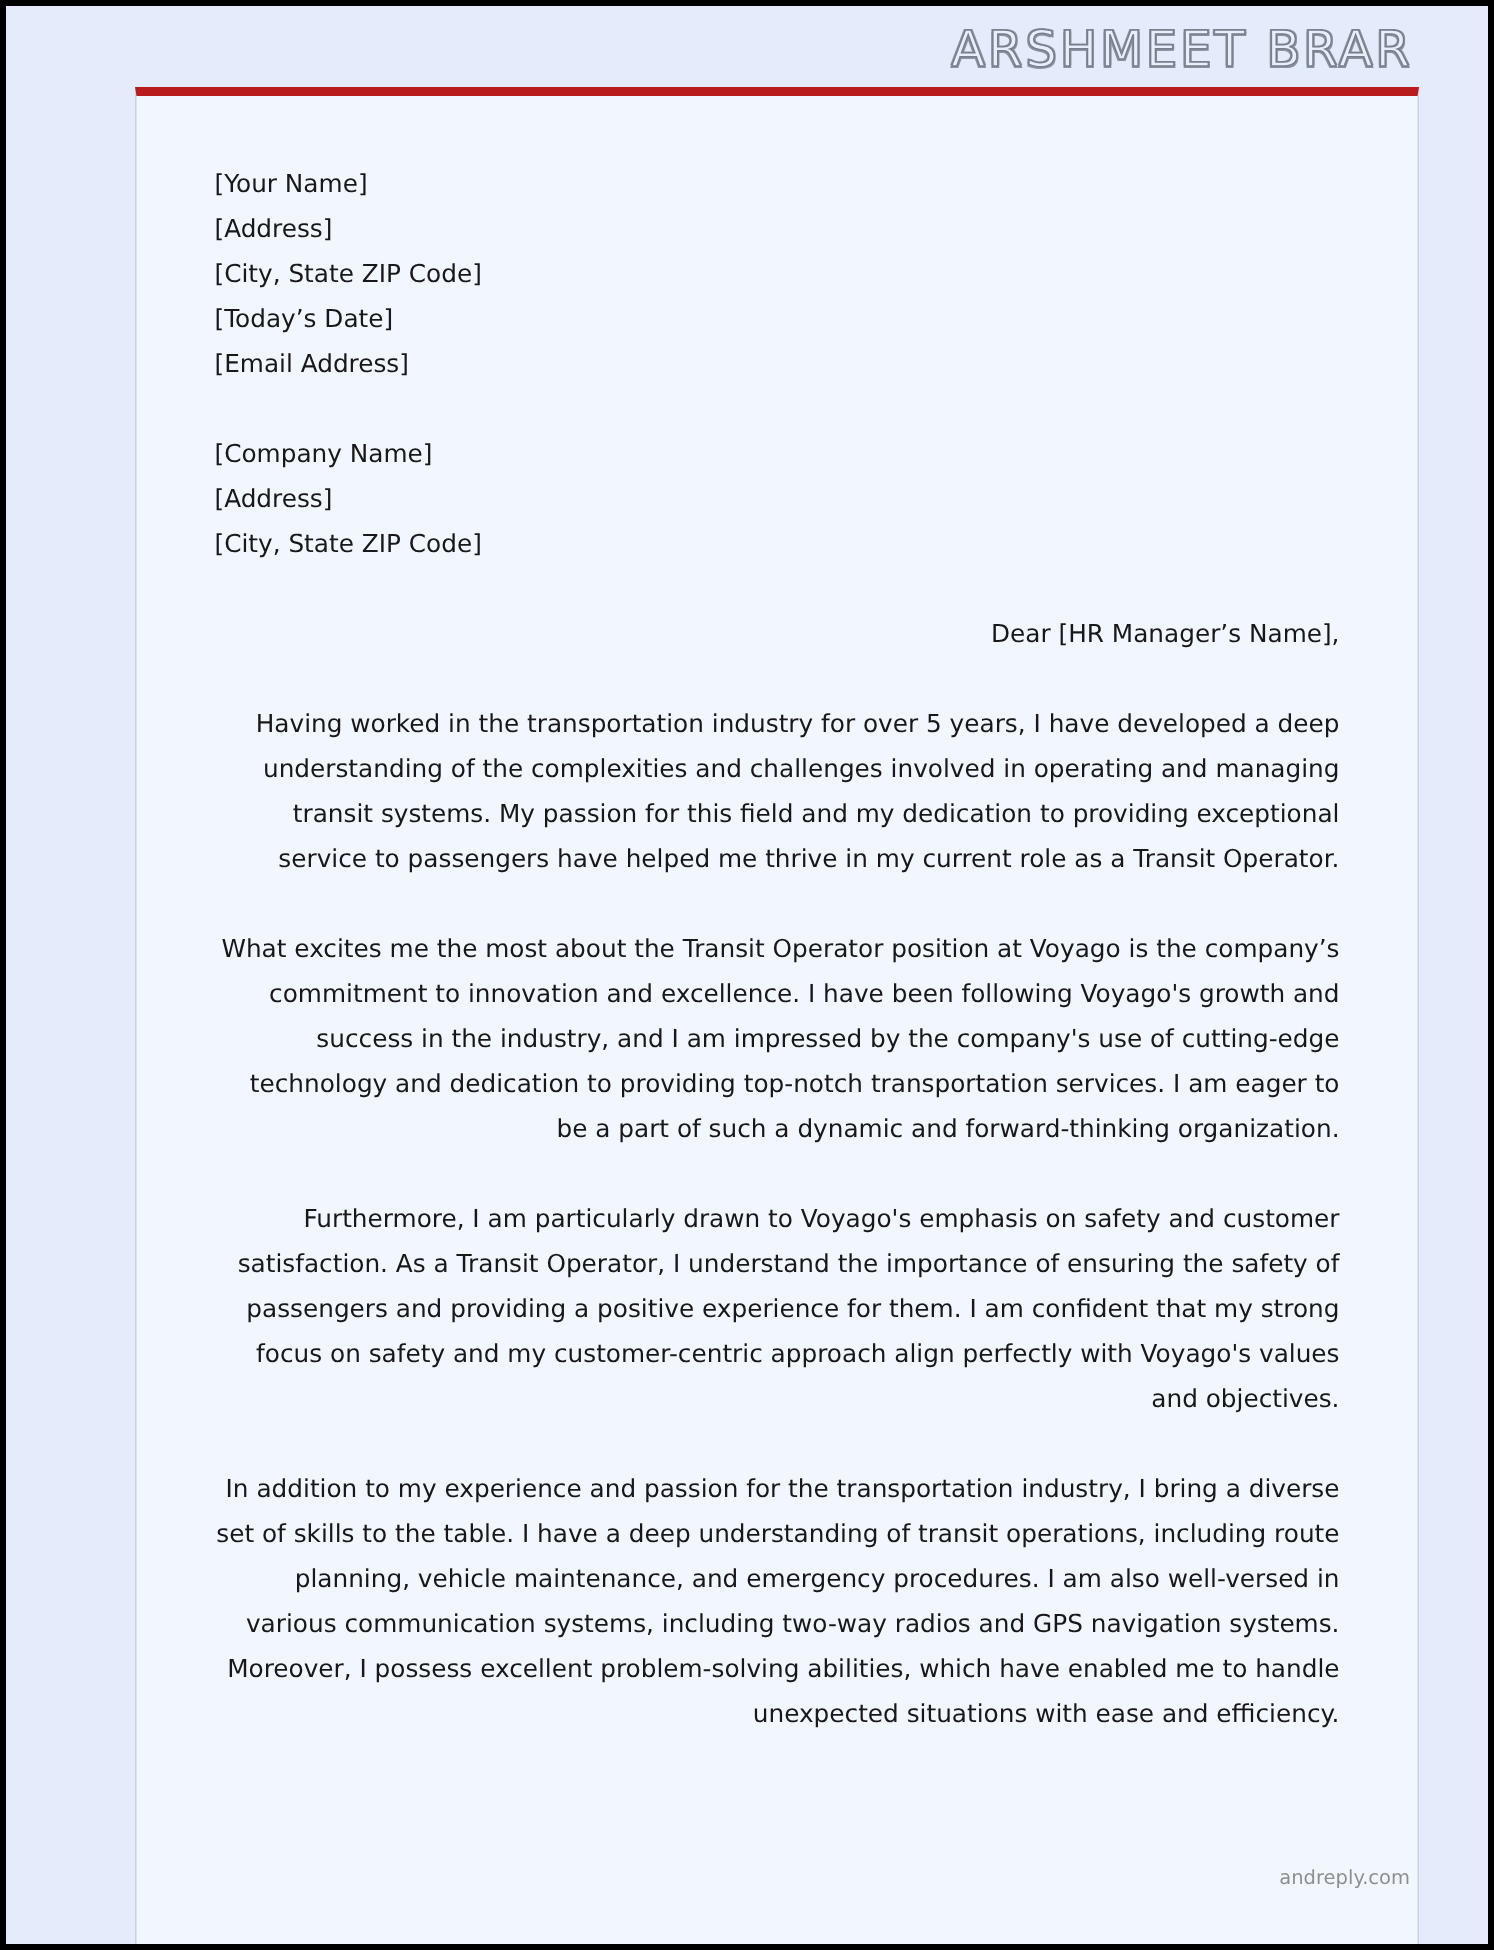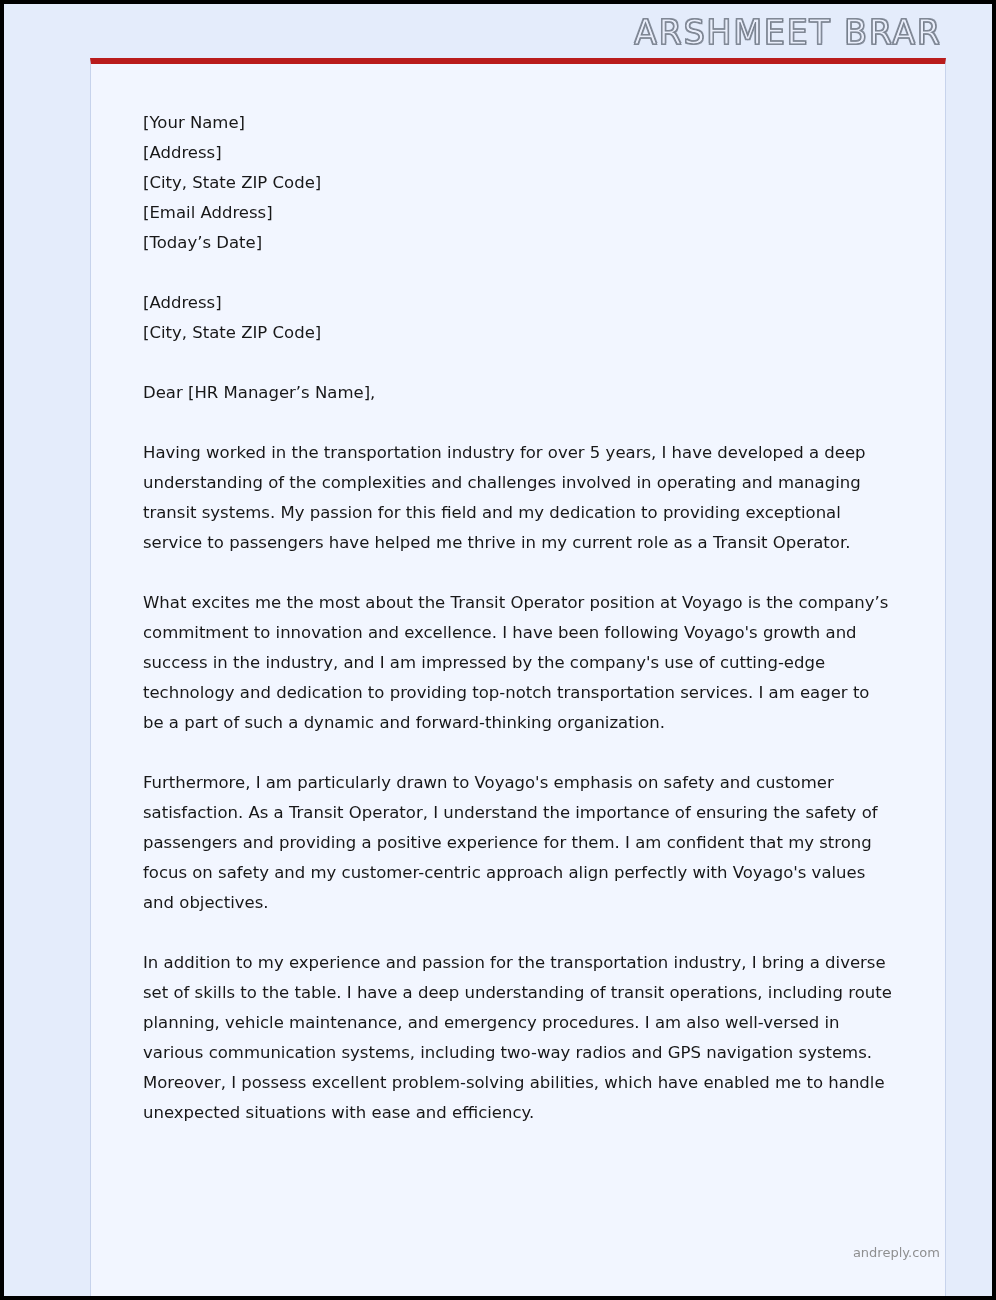--- a/index.html
+++ b/index.html
@@ -70,21 +70,21 @@
     color: #181818;
   }
   .addr-line {
     white-space: pre;
   }
   .block {
     margin-bottom: 30px;
   }
   .para {
     margin-bottom: 30px;
-    text-align: left;
+    text-align: right;
   }
   .watermark {
     position: absolute;
     right: 52px;
     bottom: 36px;
     font-family: "DejaVu Sans", sans-serif;
     font-size: 13px;
     color: #7d7d7d;
     opacity: 0.85;
     white-space: nowrap;
@@ -100,25 +100,26 @@
     <div class="header-name">ARSHMEET BRAR</div>
   </div>
 
   <div class="letter-sheet">
     <div class="letter-body">
 
       <div class="block">
         <div class="addr-line">[Your Name]</div>
         <div class="addr-line">[Address]</div>
         <div class="addr-line">[City, State ZIP Code]</div>
+        <div class="addr-line">[Today’s Date]</div>
         <div class="addr-line">[Email Address]</div>
-        <div class="addr-line">[Today’s Date]</div>
       </div>
 
       <div class="block">
+        <div class="addr-line">[Company Name]</div>
         <div class="addr-line">[Address]</div>
         <div class="addr-line">[City, State ZIP Code]</div>
       </div>
 
       <div class="para">Dear [HR Manager’s Name],</div>
 
       <div class="para">Having worked in the transportation industry for over 5 years, I have developed a deep understanding of the complexities and challenges involved in operating and managing transit systems. My passion for this field and my dedication to providing exceptional service to passengers have helped me thrive in my current role as a Transit Operator.</div>
       <div class="para">What excites me the most about the Transit Operator position at Voyago is the company’s commitment to innovation and excellence. I have been following Voyago's growth and success in the industry, and I am impressed by the company's use of cutting-edge technology and dedication to providing top-notch transportation services. I am eager to be a part of such a dynamic and forward-thinking organization.</div>
       <div class="para">Furthermore, I am particularly drawn to Voyago's emphasis on safety and customer satisfaction. As a Transit Operator, I understand the importance of ensuring the safety of passengers and providing a positive experience for them. I am confident that my strong focus on safety and my customer-centric approach align perfectly with Voyago's values and objectives.</div>
       <div class="para">In addition to my experience and passion for the transportation industry, I bring a diverse set of skills to the table. I have a deep understanding of transit operations, including route planning, vehicle maintenance, and emergency procedures. I am also well-versed in various communication systems, including two-way radios and GPS navigation systems. Moreover, I possess excellent problem-solving abilities, which have enabled me to handle unexpected situations with ease and efficiency.</div>

